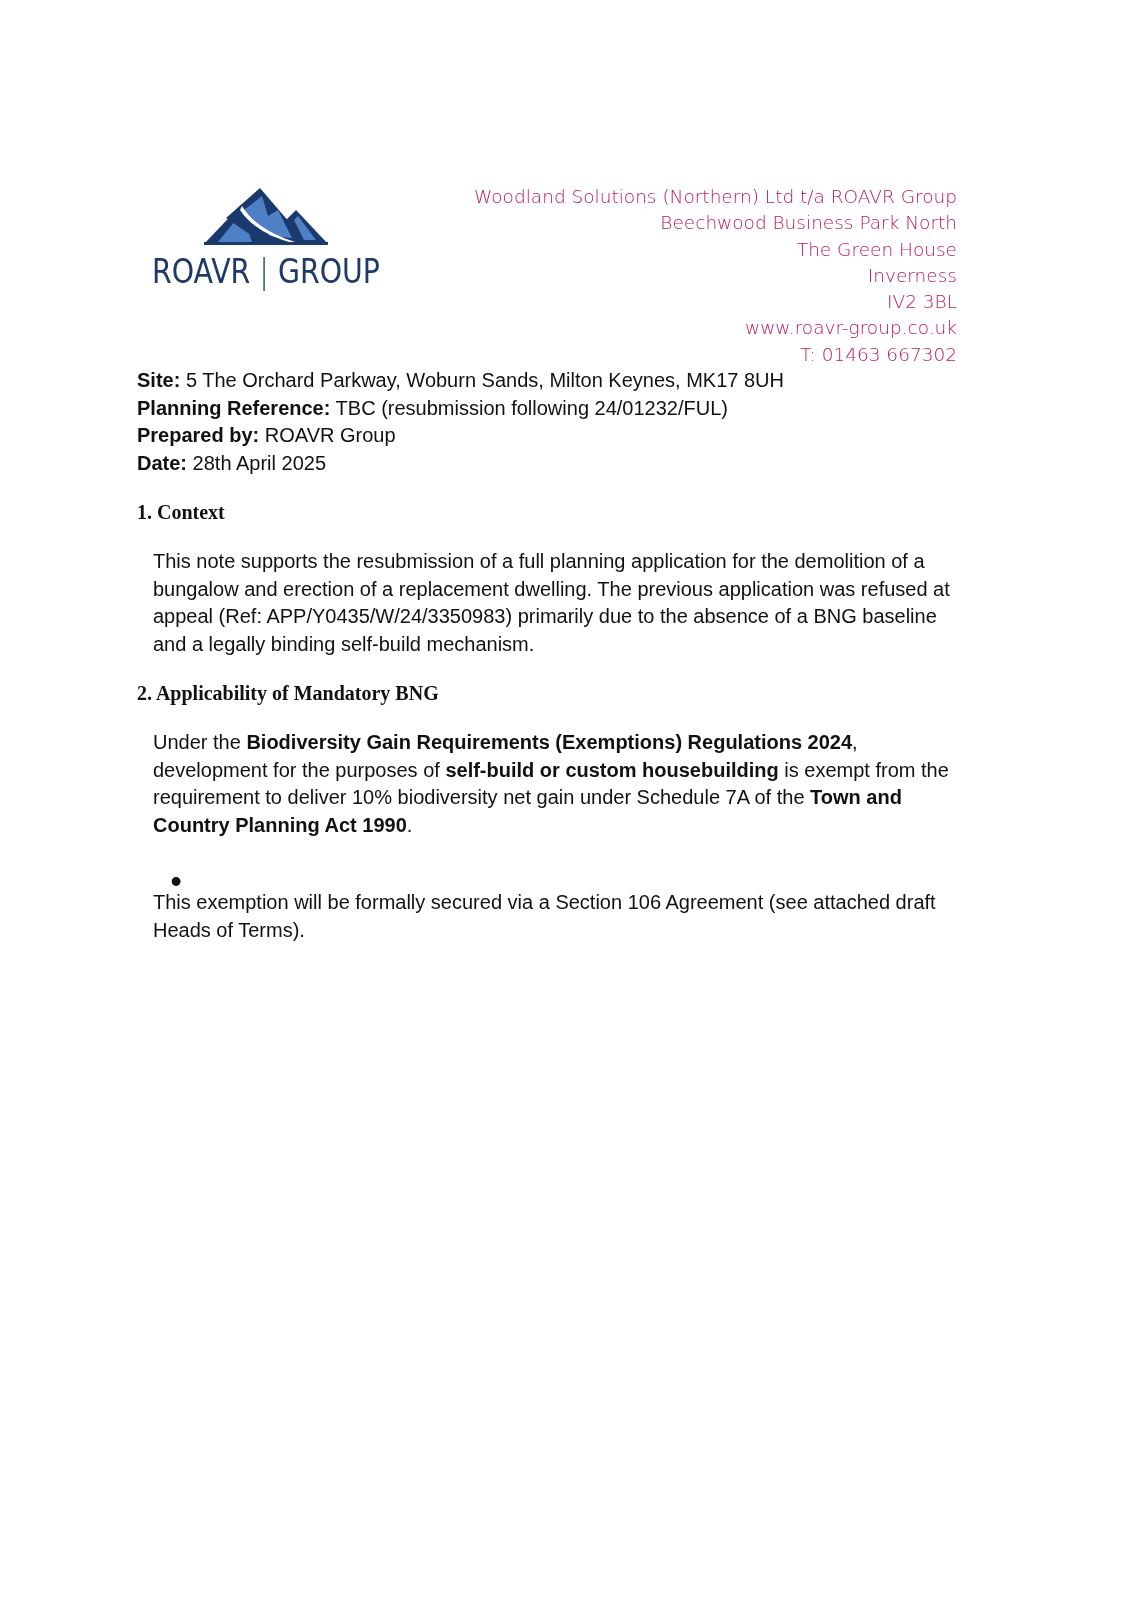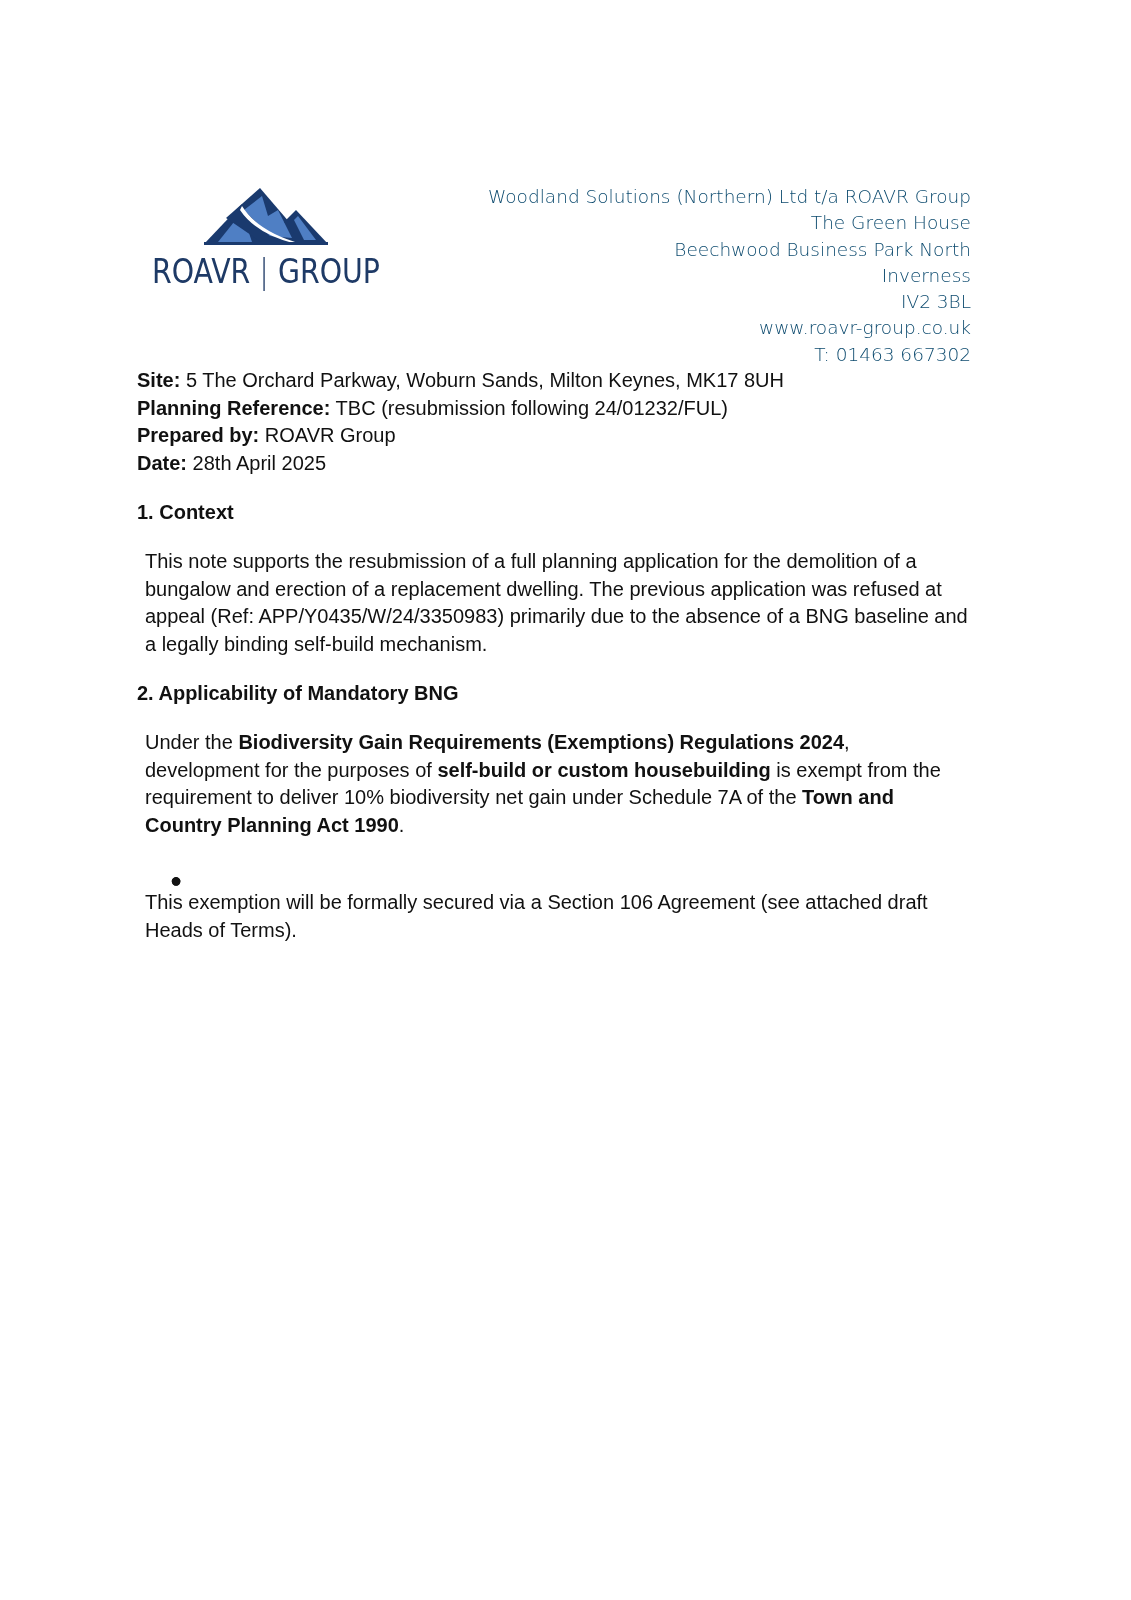--- a/index.html
+++ b/index.html
@@ -3,29 +3,29 @@
   <meta charset="utf-8">
   <style>
     html, body { margin: 0; padding: 0; background: #ffffff; }
     body { width: 1131px; height: 1600px; position: relative; overflow: hidden; color: #111; }
     .page { position: absolute; left: 0; top: 0; width: 1131px; height: 1600px; background: #fff; }
 
     .logo { position: absolute; left: 148px; top: 188px; width: 250px; height: 120px; }
     .logo svg { position: absolute; left: 56px; top: 0; }
     .logo-text { position: absolute; left: 4px; top: 64px; font-family: "DejaVu Sans", sans-serif; font-size: 33px; color: #1e3a66; letter-spacing: 0px; white-space: nowrap; transform: scaleX(0.86); transform-origin: left top; }
 
-    .address { position: absolute; right: 160px; top: 184px; text-align: right; font-family: "DejaVu Sans", sans-serif; font-size: 18.5px; line-height: 26.3px; color: #0c4a6e; font-weight: 300; }
+    .address { position: absolute; right: 174px; top: 184px; text-align: right; font-family: "DejaVu Sans", sans-serif; font-size: 18.5px; line-height: 26.3px; color: #be185d; font-weight: 300; }
     .address div { white-space: nowrap; }
 
     .content { position: absolute; left: 137px; top: 367px; width: 840px; font-family: "Liberation Sans", sans-serif; font-size: 20px; color: #111; }
     .meta-line { line-height: 27.5px; white-space: nowrap; }
     .meta-line b { font-weight: bold; }
 
-    h2 { font-family: Liberation Sans, sans-serif; font-size: 20px; font-weight: bold; margin: 0; line-height: 27px; }
-    p { margin: 8px; line-height: 27.5px; }
+    h2 { font-family: Liberation Serif, serif; font-size: 20px; font-weight: bold; margin: 0; line-height: 27px; }
+    p { margin: 16px; line-height: 27.5px; }
     .bullets { list-style: none; margin: 0; padding: 0; }
     .bullets li { position: relative; padding-left: 67px; line-height: 27px; white-space: nowrap; }
     .bullets li .dot { position: absolute; left: 33px; top: 0; }
   </style>
 </head>
 <body>
 
 <div class="page">
 
   <div class="logo">
@@ -45,22 +45,22 @@
     </svg>
     <div class="logo-text">
       <span>ROAVR</span>
       <span style="font-weight:200;">|</span>
       <span>GROUP</span>
     </div>
   </div>
 
   <div class="address">
     <div>Woodland Solutions (Northern) Ltd t/a ROAVR Group</div>
+    <div>Beechwood Business Park North</div>
     <div>The Green House</div>
-    <div>Beechwood Business Park North</div>
     <div>Inverness</div>
     <div>IV2 3BL</div>
     <div>www.roavr-group.co.uk</div>
     <div>T: 01463 667302</div>
   </div>
 
   <div class="content">
     <div class="meta-line"><b>Site:</b><span> 5 The Orchard Parkway, Woburn Sands, Milton Keynes, MK17 8UH</span></div>
     <div class="meta-line"><b>Planning Reference:</b><span> TBC (resubmission following 24/01232/FUL)</span></div>
     <div class="meta-line"><b>Prepared by:</b><span> ROAVR Group</span></div>

